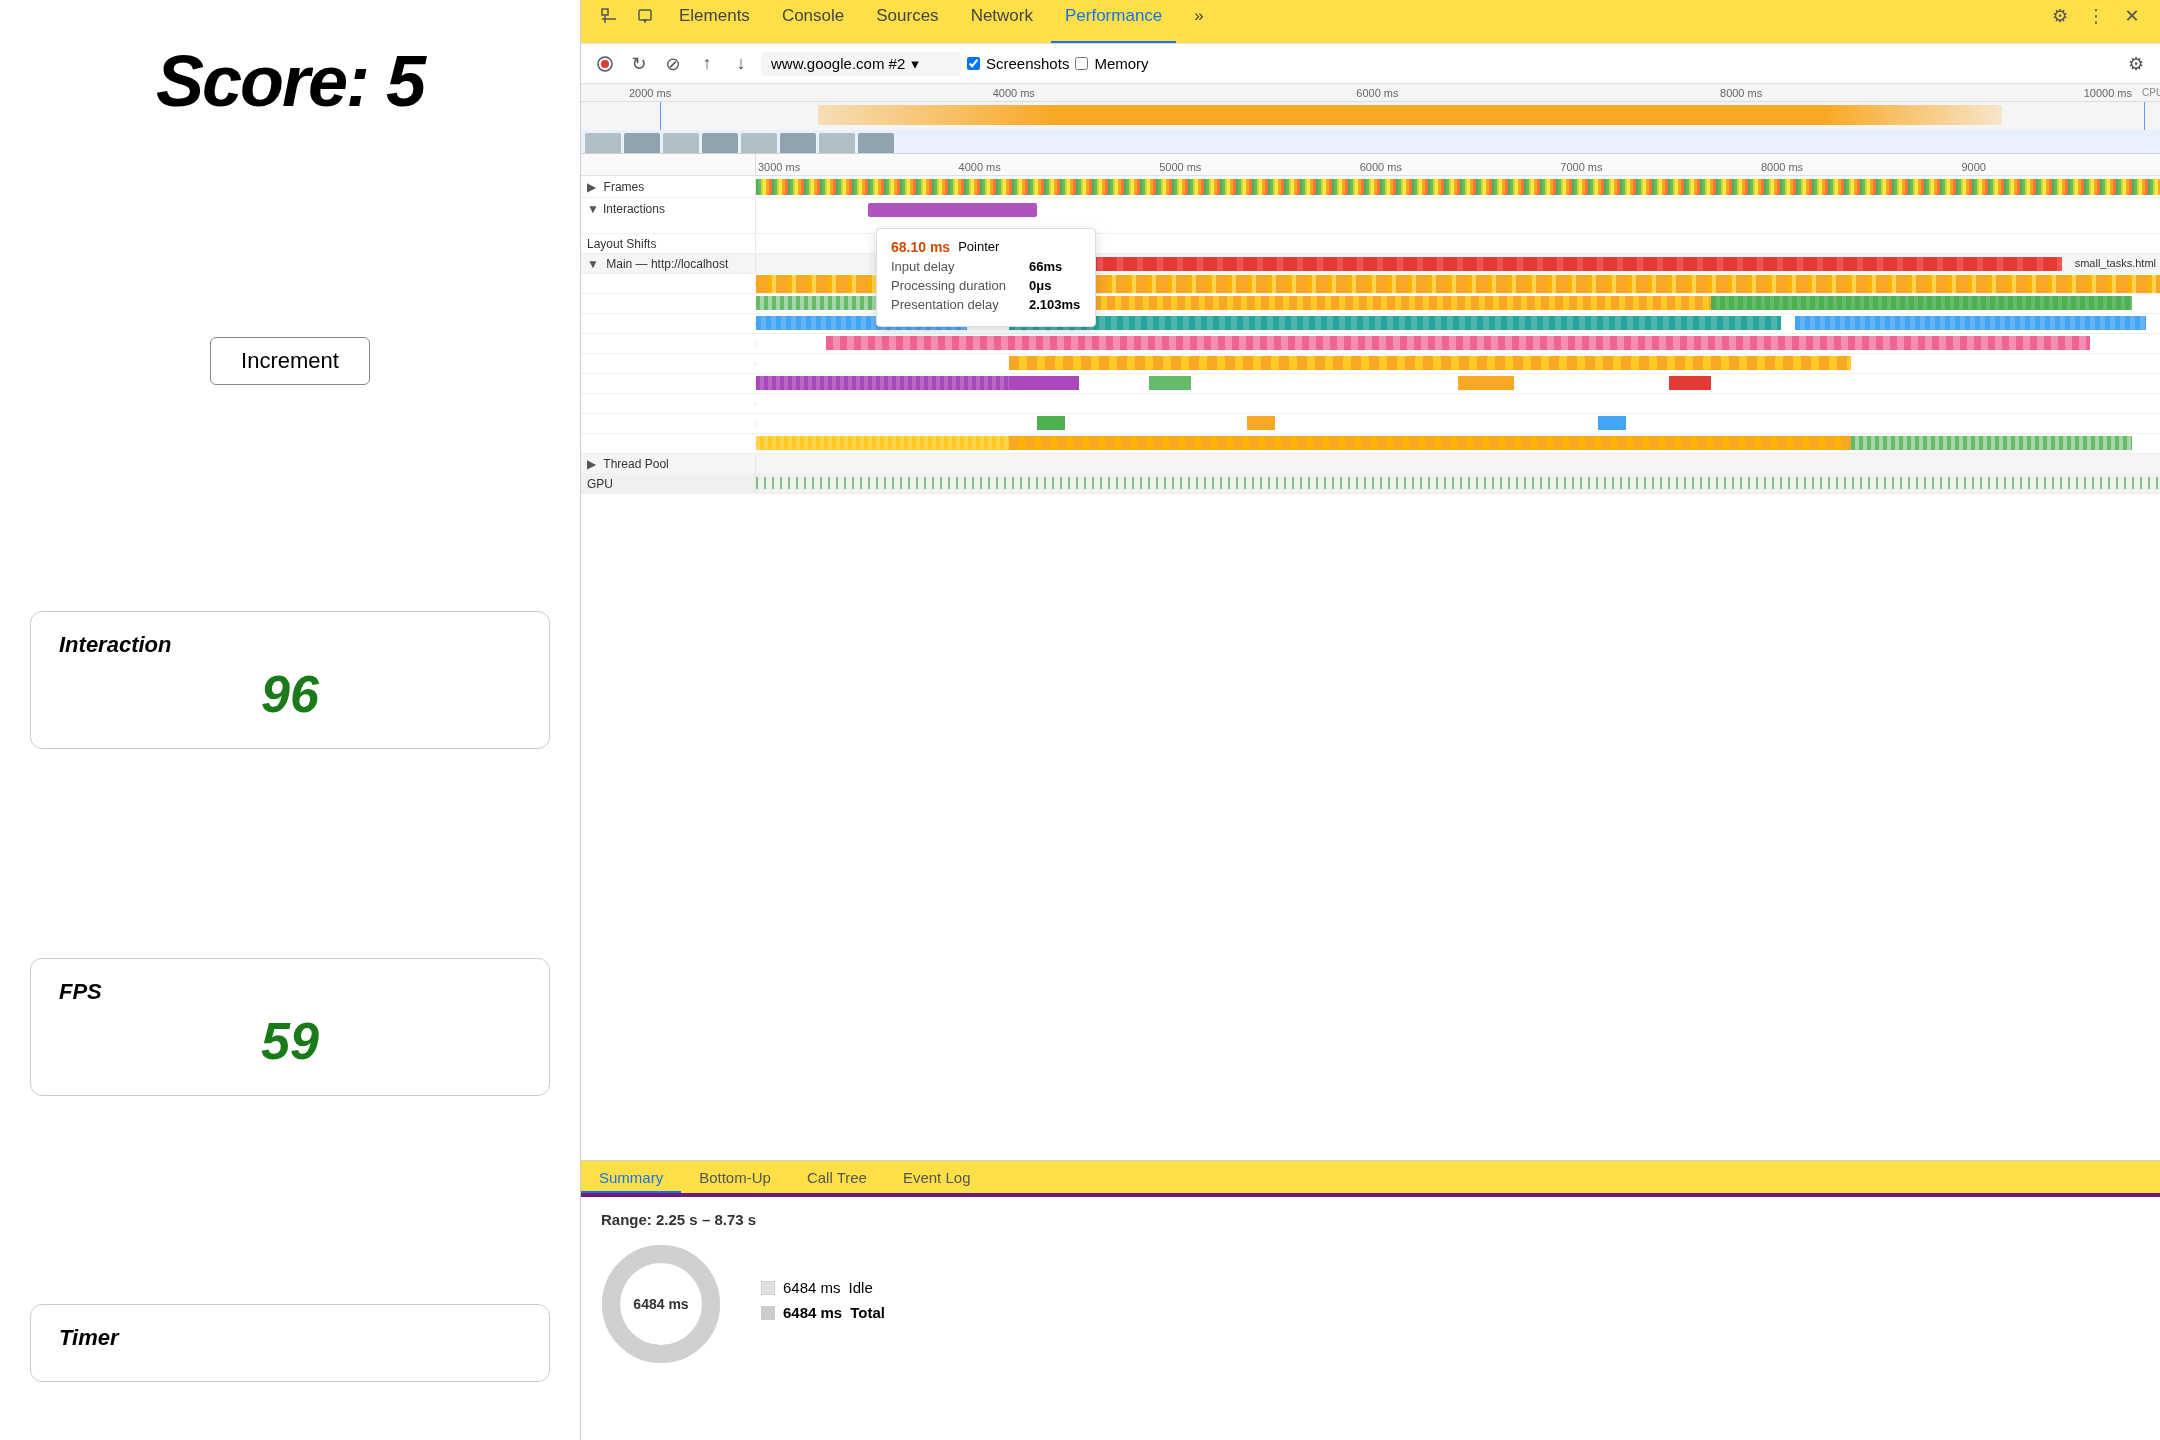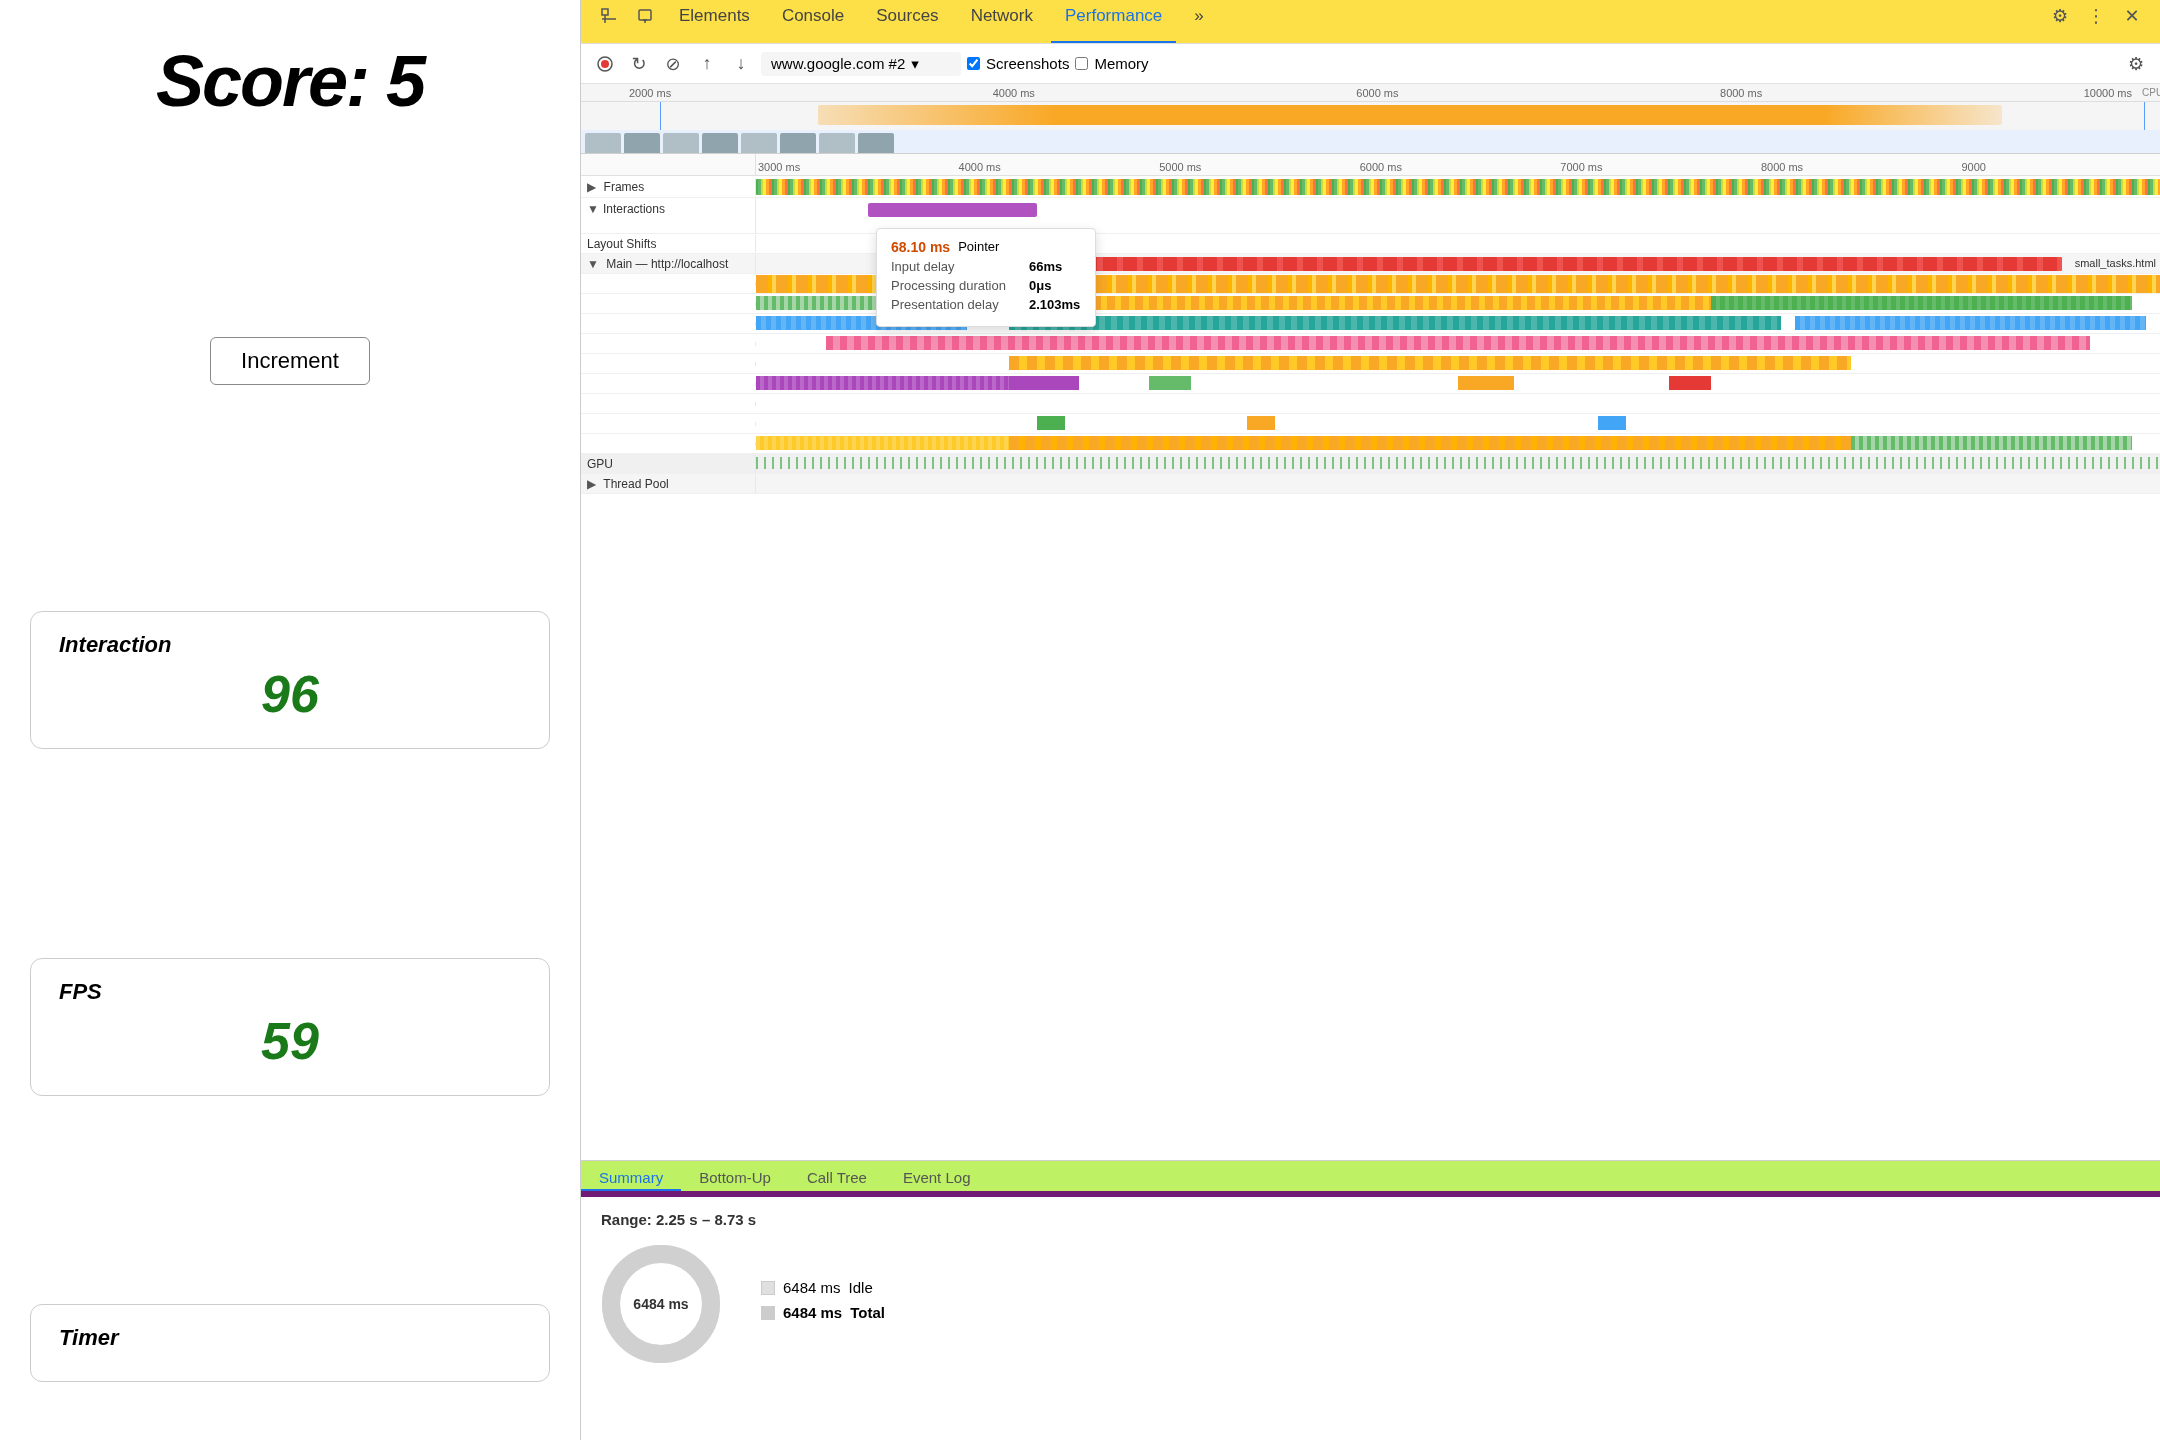--- a/index.html
+++ b/index.html
@@ -213,22 +213,22 @@
       border-top: 1px solid #d0d0d0;
       flex-shrink: 0;
       display: flex;
       flex-direction: column;
       background: #fff;
     }
 
     .bottom-tabs {
       display: flex;
       height: 36px;
-      border-bottom: 6px solid #701a75;
-      background: #bef264;
+      border-bottom: 4px solid #701a75;
+      background: #fde047;
       flex-shrink: 0;
     }
 
     .bottom-tab {
       padding: 8px 18px;
       font-size: 15px;
       cursor: pointer;
       color: #555;
       border-bottom: 2px solid transparent;
     }
@@ -612,35 +612,35 @@
         <div class="timeline-row-full" style="height:18px;">
           <div class="row-label-cell"></div>
           <div class="row-content-cell" style="height:16px; position:relative; overflow:hidden;">
             <div style="position:absolute; left:0; top:1px; height:14px; width:18%; background: repeating-linear-gradient(90deg, #ffd54f 0, #ffd54f 4px, #ffca28 4px, #ffca28 8px);"></div>
             <div style="position:absolute; left:18%; top:1px; height:14px; width:60%; background: repeating-linear-gradient(90deg, #f9a825 0, #f9a825 10px, #ffb300 10px, #ffb300 16px, #f9a825 16px);"></div>
             <div style="position:absolute; left:78%; top:1px; height:14px; width:20%; background: repeating-linear-gradient(90deg, #66bb6a 0, #66bb6a 4px, #a5d6a7 4px, #a5d6a7 8px);"></div>
           </div>
         </div>
       </div>
 
-      <div class="timeline-row-full" style="height:18px; background:#f0f0f0;">
-        <div class="row-label-cell">
-          <span>GPU</span>
-        </div>
-        <div class="row-content-cell" style="position:relative;">
-          <div style="height:12px; margin:3px 0; background: repeating-linear-gradient(90deg, #4caf50 0, #4caf50 2px, transparent 2px, transparent 8px); opacity:0.7;"></div>
-        </div>
-      </div>
-
       <div class="timeline-row-full" style="height:20px; background:#f5f5f5;">
         <div class="row-label-cell">
           <span style="margin-right:4px; color:#555;">▶</span>
           <span>Thread Pool</span>
         </div>
         <div class="row-content-cell"></div>
+      </div>
+
+      <div class="timeline-row-full" style="height:18px; background:#f0f0f0;">
+        <div class="row-label-cell">
+          <span>GPU</span>
+        </div>
+        <div class="row-content-cell" style="position:relative;">
+          <div style="height:12px; margin:3px 0; background: repeating-linear-gradient(90deg, #4caf50 0, #4caf50 2px, transparent 2px, transparent 8px); opacity:0.7;"></div>
+        </div>
       </div>
 
     </div>
   </div>
 
   <div class="bottom-panel">
     <div class="bottom-tabs">
       <div class="bottom-tab active">Summary</div>
       <div class="bottom-tab">Bottom-Up</div>
       <div class="bottom-tab">Call Tree</div>

